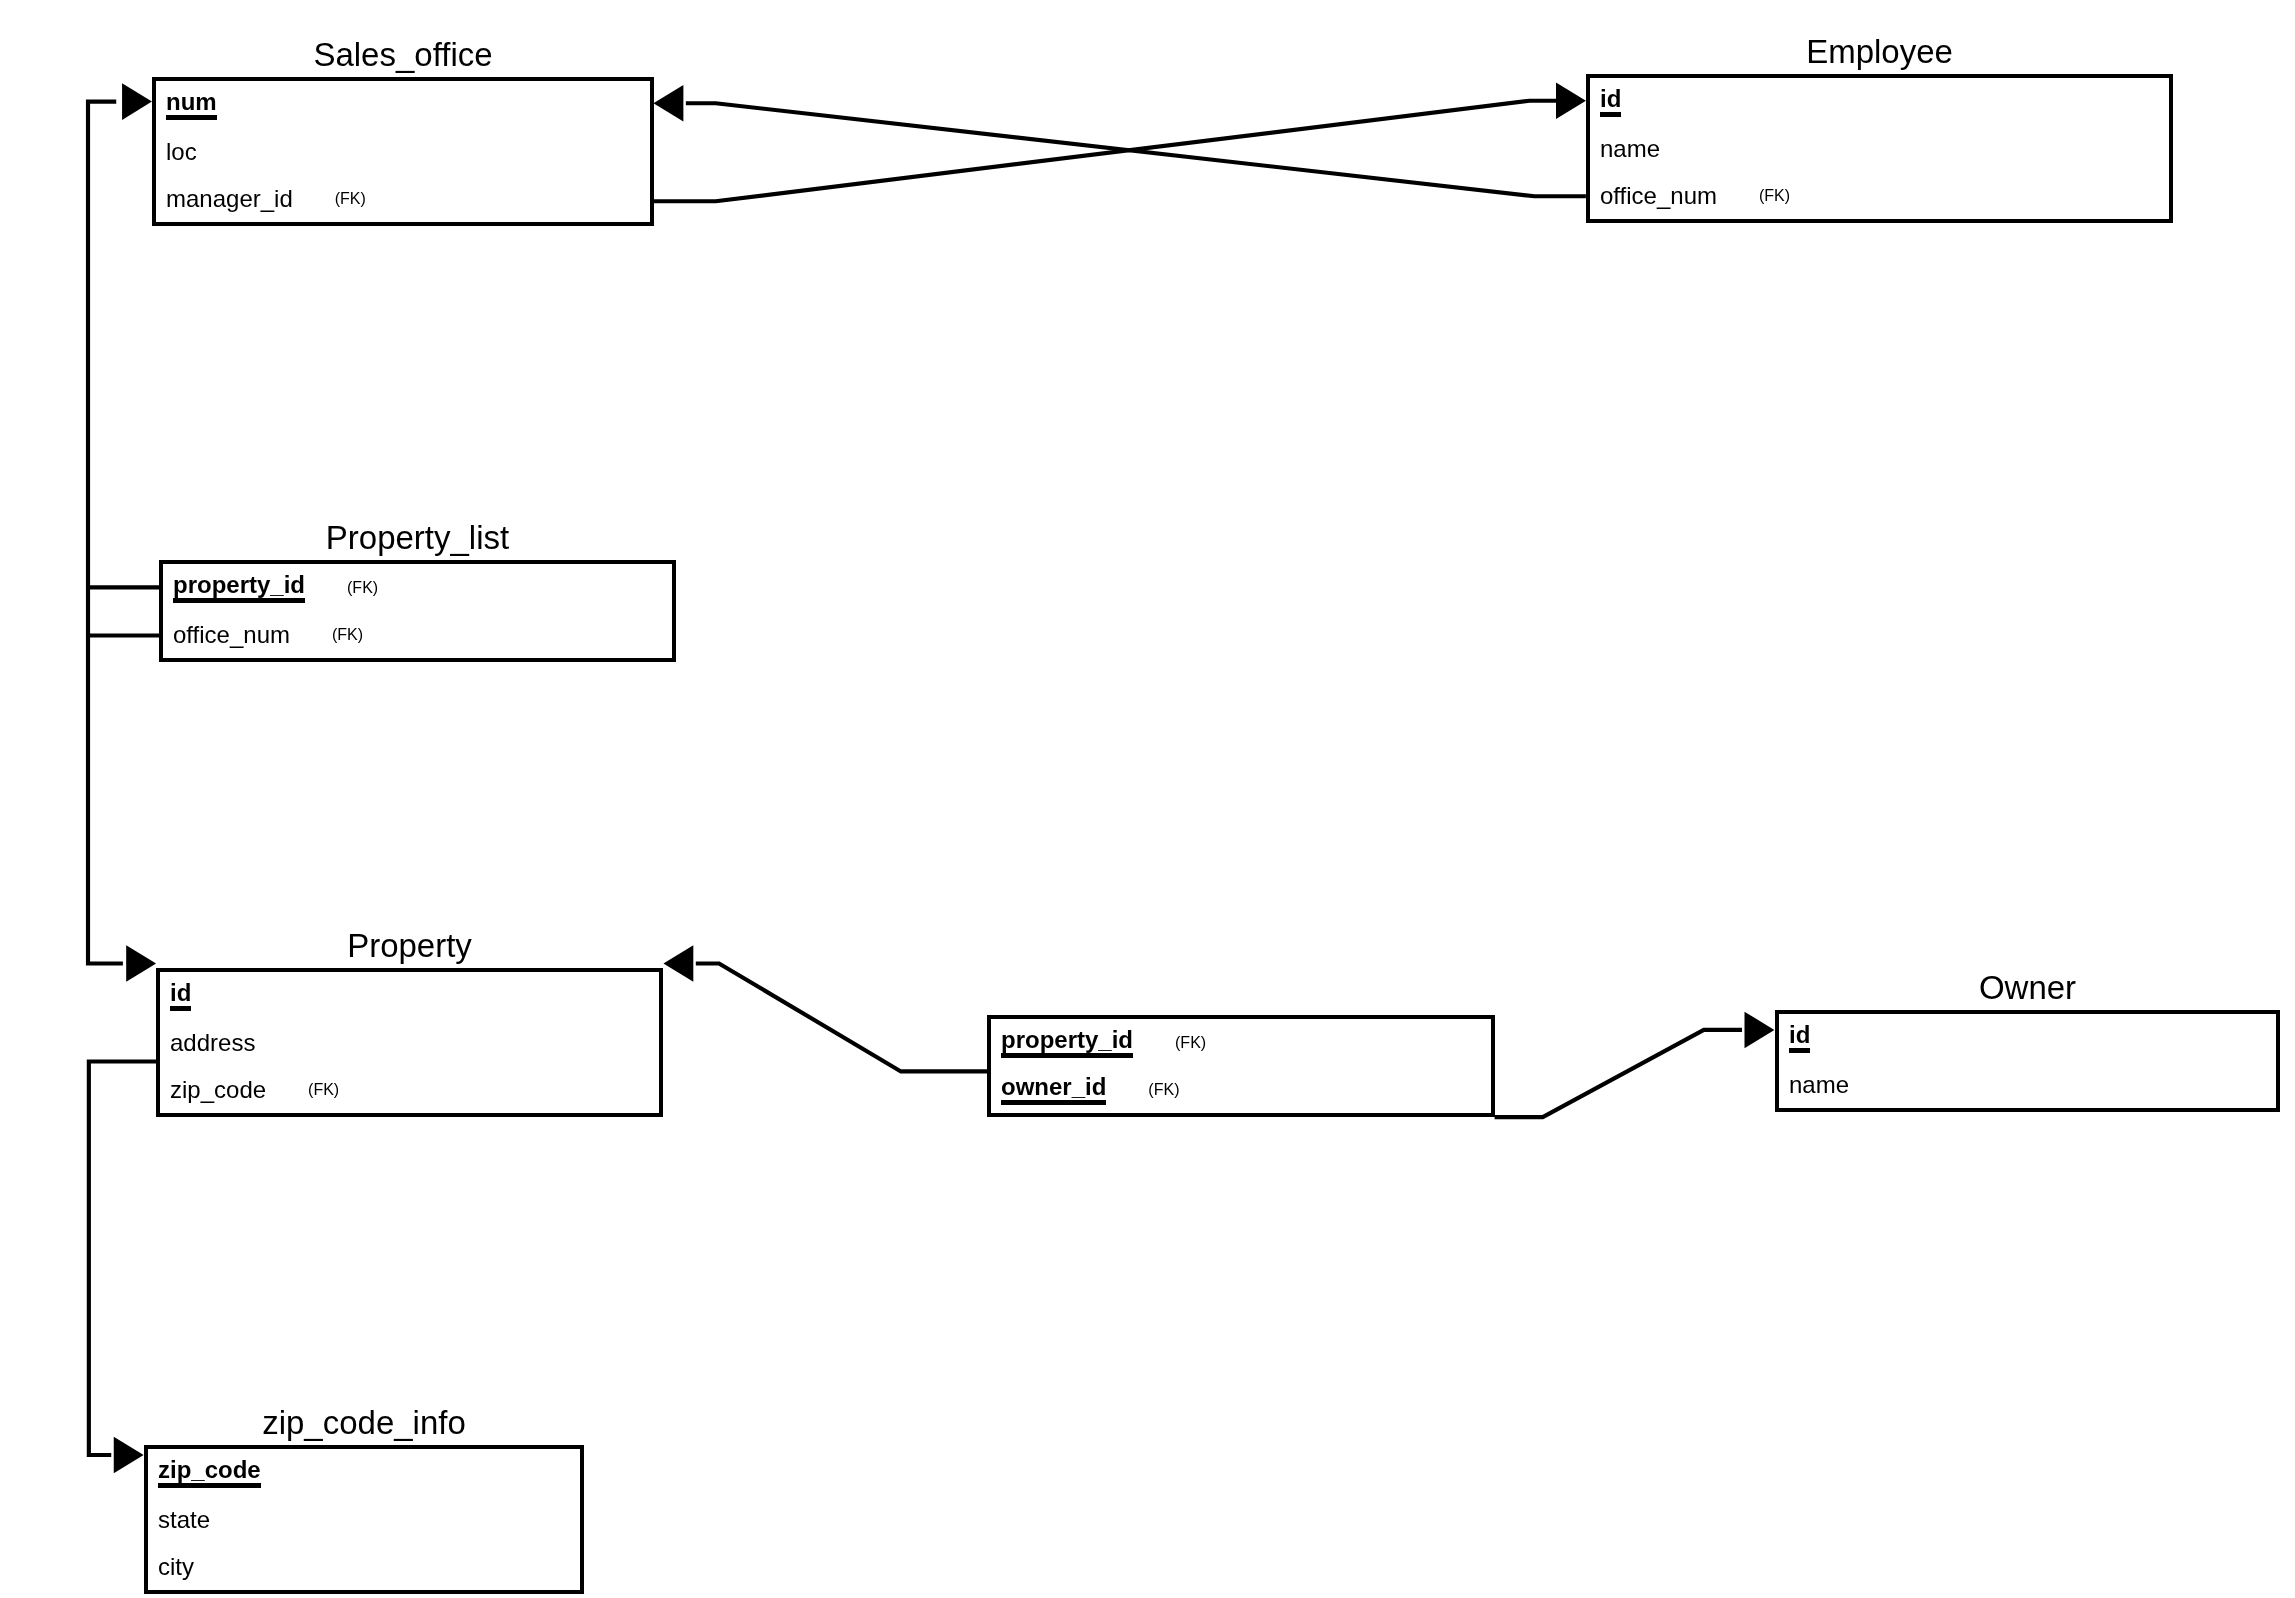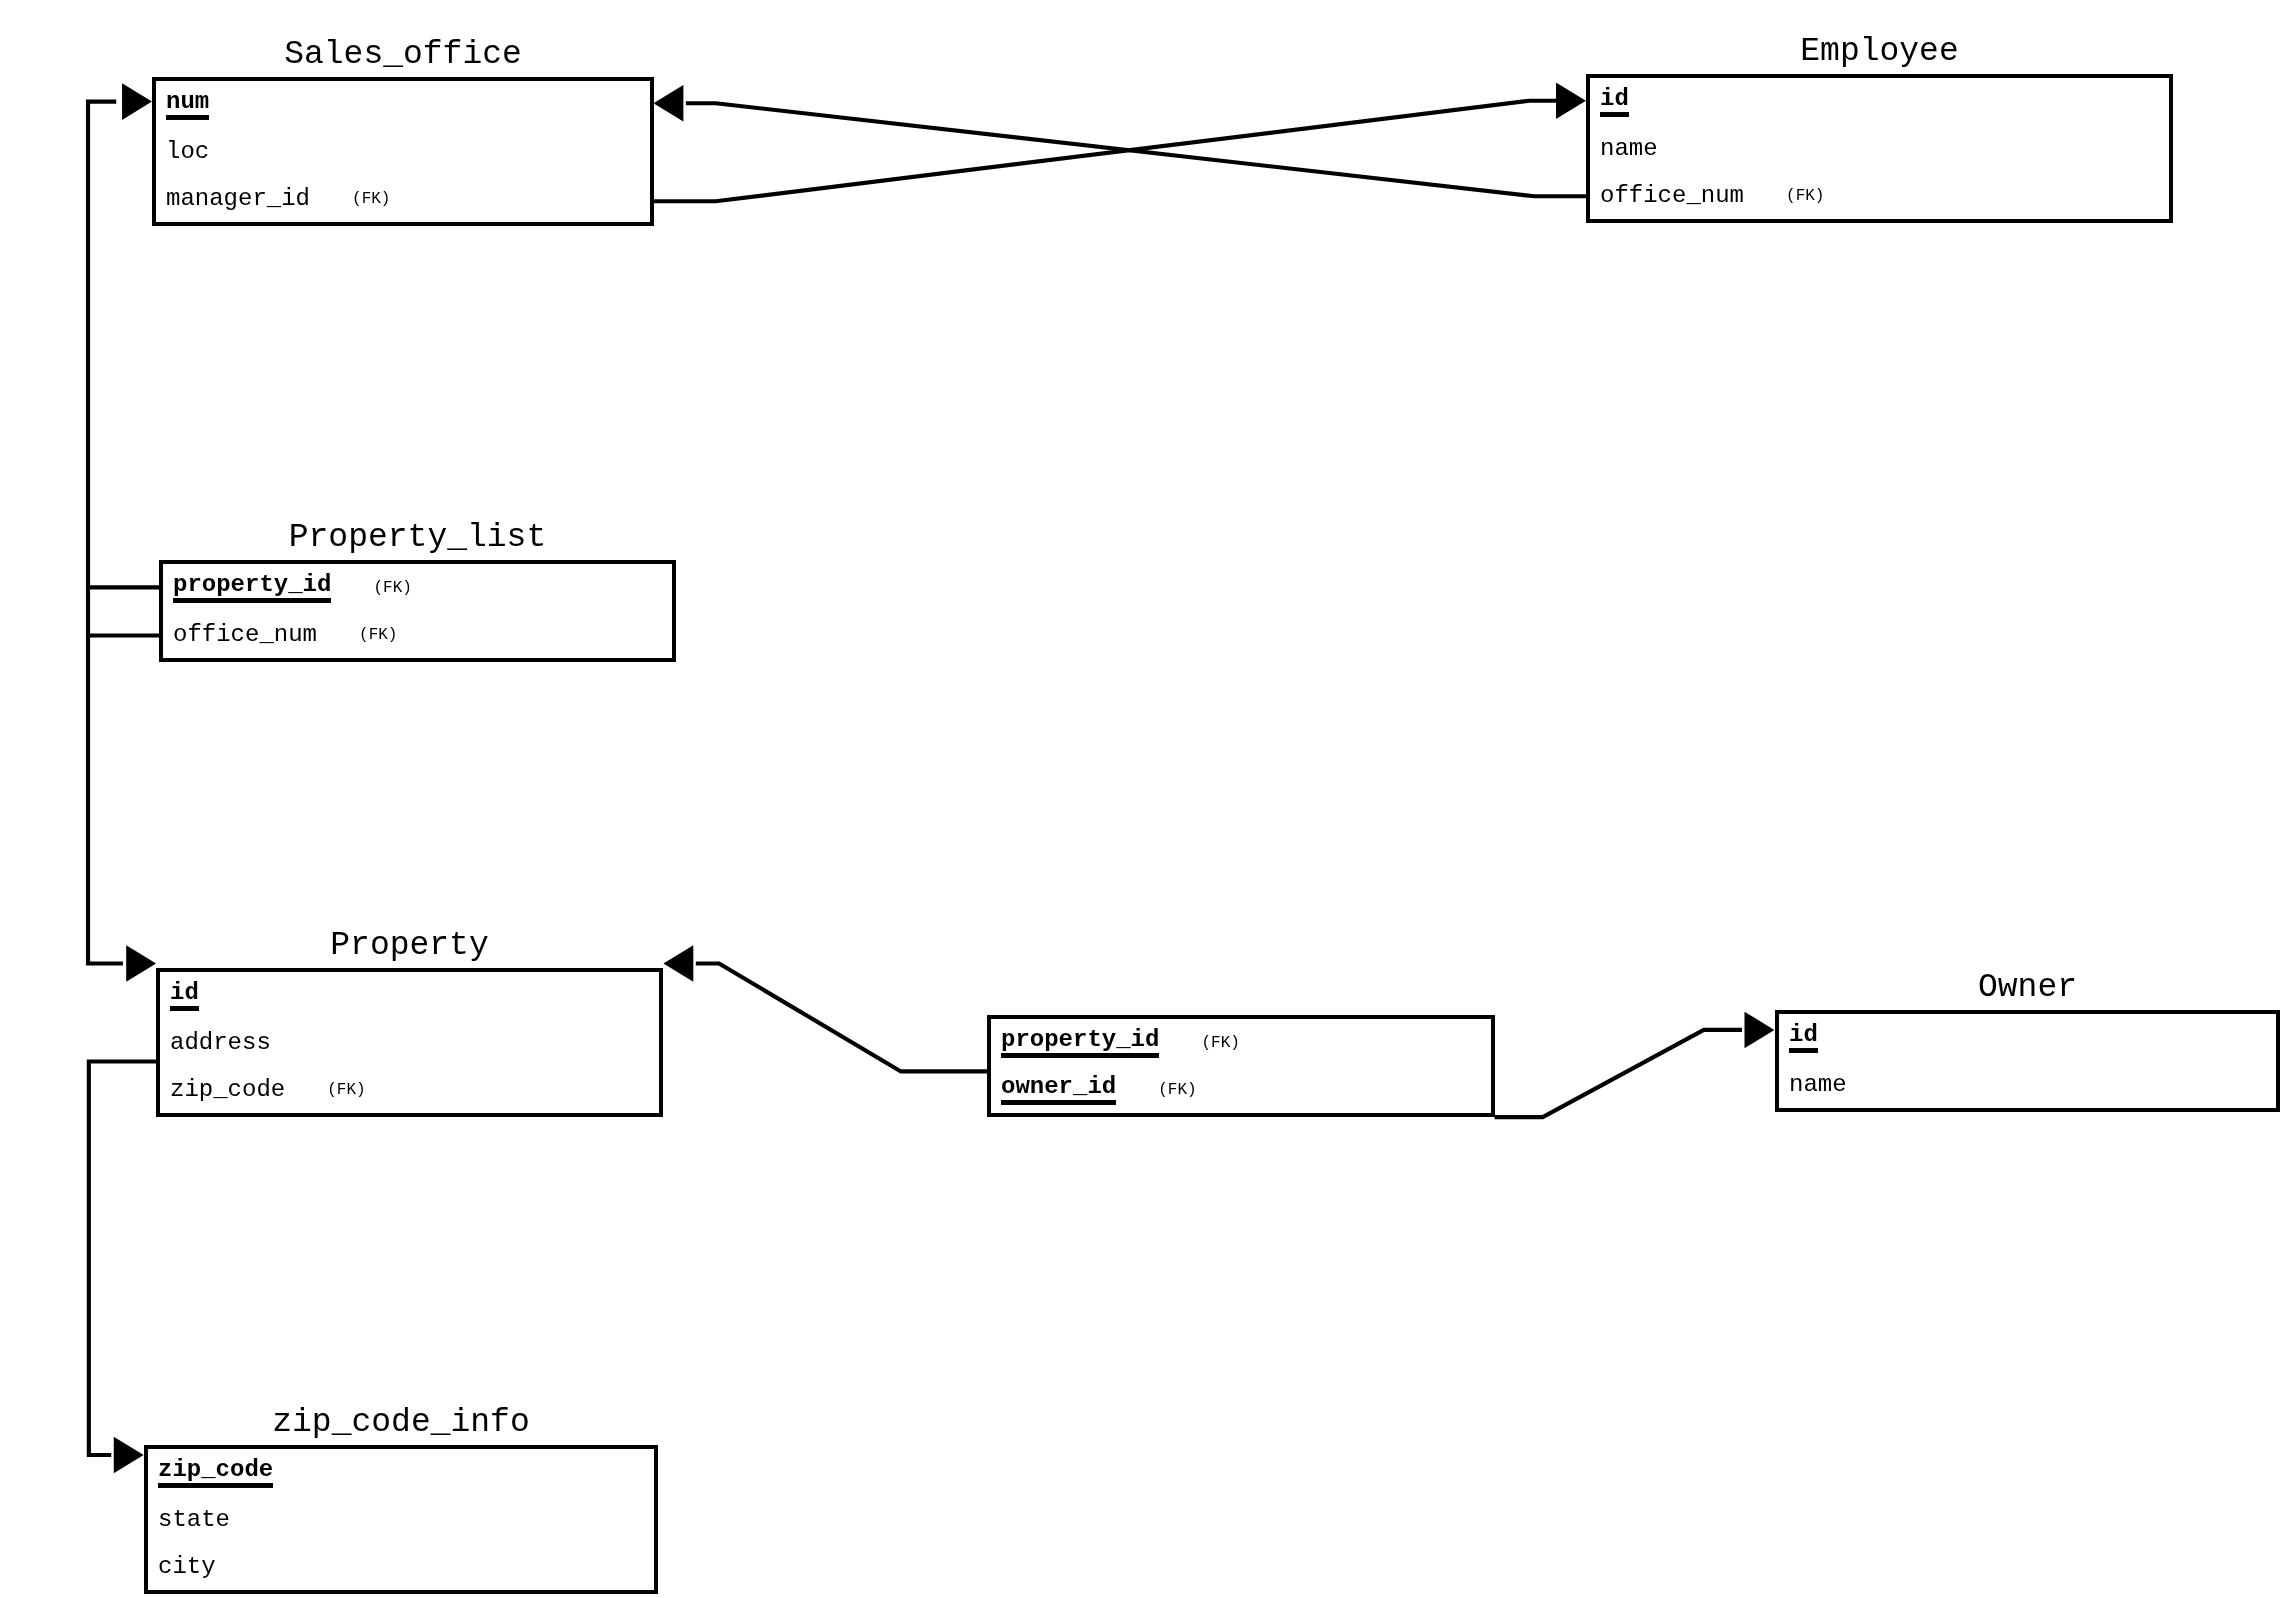--- a/index.html
+++ b/index.html
@@ -1,20 +1,20 @@
 <!DOCTYPE html>
 <html style="font-size:13.3px"><head>
 <meta charset="utf-8">
 <style>
   html,body{margin:0;padding:0;background:#ffffff;}
   #canvas{
     position:relative;
     width:2295px;height:1599px;
     background:#ffffff;
-    font-family:Liberation Mono, monospace;
+    font-family:Liberation Sans, sans-serif;
     color:#000;
     overflow:hidden;
   }
   #wires{position:absolute;left:0;top:0;width:2295px;height:1599px;}
   .entity{position:absolute;}
   .etitle{
     height:42px;line-height:40px;
     text-align:center;
     font-size:33px;
     white-space:nowrap;
@@ -149,21 +149,21 @@
     <div class="ebox">
       <div class="row">
         <span class="fname pk">id</span>
       </div>
       <div class="row">
         <span class="fname">name</span>
       </div>
     </div>
   </div>
 
-  <div class="entity" style="left:144px;top:1403px;width:514px">
+  <div class="entity" style="left:144px;top:1403px;width:440px">
     <div class="etitle">zip_code_info</div>
     <div class="ebox">
       <div class="row">
         <span class="fname pk">zip_code</span>
       </div>
       <div class="row">
         <span class="fname">state</span>
       </div>
       <div class="row">
         <span class="fname">city</span>

